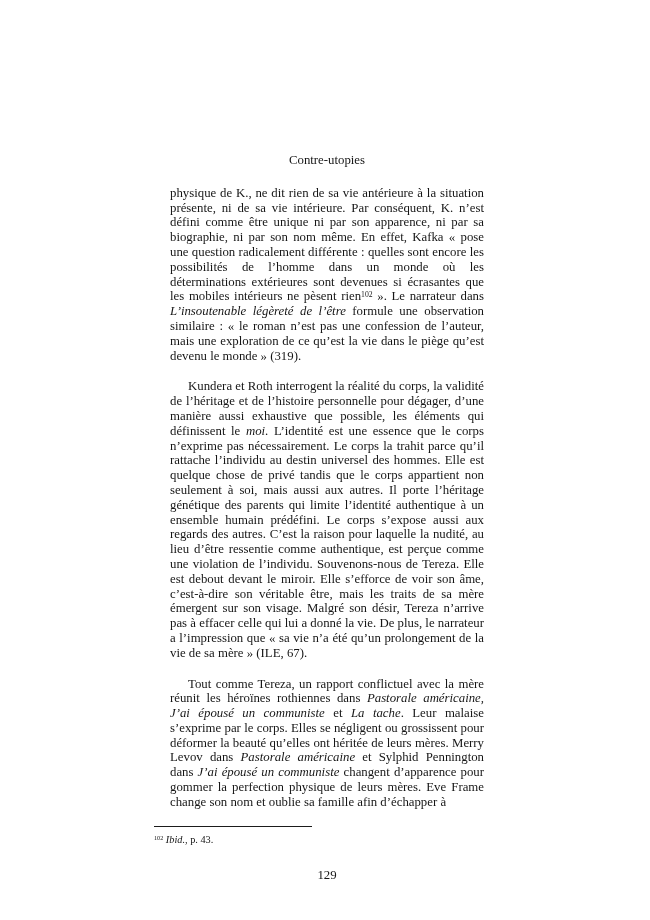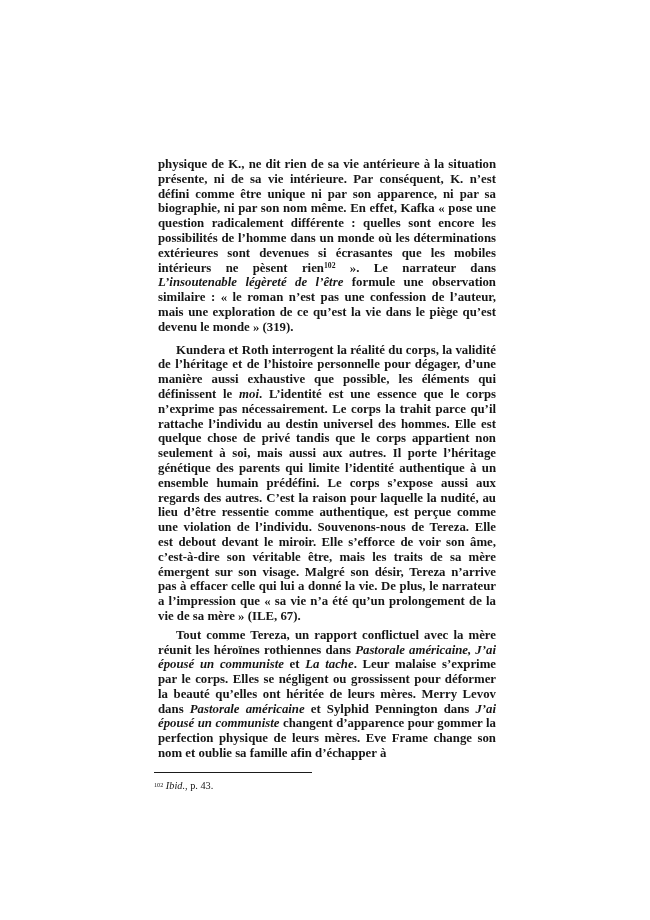--- a/index.html
+++ b/index.html
@@ -22,23 +22,22 @@
     top: 153px;
     width: 346px;
     font-size: 12.8px;
     line-height: 14.8px;
   }
   .running-header {
     text-align: center;
     margin: 0 0 18px 0;
   }
   p.para {
-    margin: 4px;
+    margin: 16px;
     text-align: justify;
-    font-weight: bold;
   }
   p.para.indent { text-indent: 18px; }
   p.para.spaced { margin-top: 8px; }
   .it { font-style: italic; text-align: center; }
   .sup {
     font-size: 0.6em;
     line-height: 0;
     position: relative;
     top: -0.45em;
   }
@@ -58,25 +57,27 @@
     text-align: center;
     margin-top: 21px;
     font-size: 12.8px;
   }
 </style>
 </head>
 <body>
 
 <div class="page">
   <div class="text-block">
+    <div class="running-header">Contre-utopies</div>
 
     <div>
         <p class="para"><span>physique de K., ne dit rien de sa vie antérieure à la situation présente, ni de sa vie intérieure. Par conséquent, K. n’est défini comme être unique ni par son apparence, ni par sa biographie, ni par son nom même. En effet, Kafka « pose une question radicalement différente : quelles sont encore les possibilités de l’homme dans un monde où les déterminations extérieures sont devenues si écrasantes que les mobiles intérieurs ne pèsent rien</span><span class="sup">102</span><span> ». Le narrateur dans </span><span class="it">L’insoutenable légèreté de l’être</span><span> formule une observation similaire : « le roman n’est pas une confession de l’auteur, mais une exploration de ce qu’est la vie dans le piège qu’est devenu le monde » (319).</span></p>
         <p class="para indent spaced"><span>Kundera et Roth interrogent la réalité du corps, la validité de l’héritage et de l’histoire personnelle pour dégager, d’une manière aussi exhaustive que possible, les éléments qui définissent le </span><span class="it">moi</span><span>. L’identité est une essence que le corps n’exprime pas nécessairement. Le corps la trahit parce qu’il rattache l’individu au destin universel des hommes. Elle est quelque chose de privé tandis que le corps appartient non seulement à soi, mais aussi aux autres. Il porte l’héritage génétique des parents qui limite l’identité authentique à un ensemble humain prédéfini. Le corps s’expose aussi aux regards des autres. C’est la raison pour laquelle la nudité, au lieu d’être ressentie comme authentique, est perçue comme une violation de l’individu. Souvenons-nous de Tereza. Elle est debout devant le miroir. Elle s’efforce de voir son âme, c’est-à-dire son véritable être, mais les traits de sa mère émergent sur son visage. Malgré son désir, Tereza n’arrive pas à effacer celle qui lui a donné la vie. De plus, le narrateur a l’impression que « sa vie n’a été qu’un prolongement de la vie de sa mère » (ILE, 67).</span></p>
         <p class="para indent"><span>Tout comme Tereza, un rapport conflictuel avec la mère réunit les héroïnes rothiennes dans </span><span class="it">Pastorale américaine, J’ai épousé un communiste</span><span> et </span><span class="it">La tache</span><span>. Leur malaise s’exprime par le corps. Elles se négligent ou grossissent pour déformer la beauté qu’elles ont héritée de leurs mères. Merry Levov dans </span><span class="it">Pastorale américaine</span><span> et Sylphid Pennington dans </span><span class="it">J’ai épousé un communiste</span><span> changent d’apparence pour gommer la perfection physique de leurs mères. Eve Frame change son nom et oublie sa famille afin d’échapper à</span></p>
       </div>
 
     <div class="footnote-rule"></div>
 
     <div class="footnote"><span class="sup">102</span><span> </span><span class="it">Ibid.</span><span>, p. 43.</span></div>
 
+    <div class="page-number">129</div>
   </div>
 </div>
 
 </body></html>

